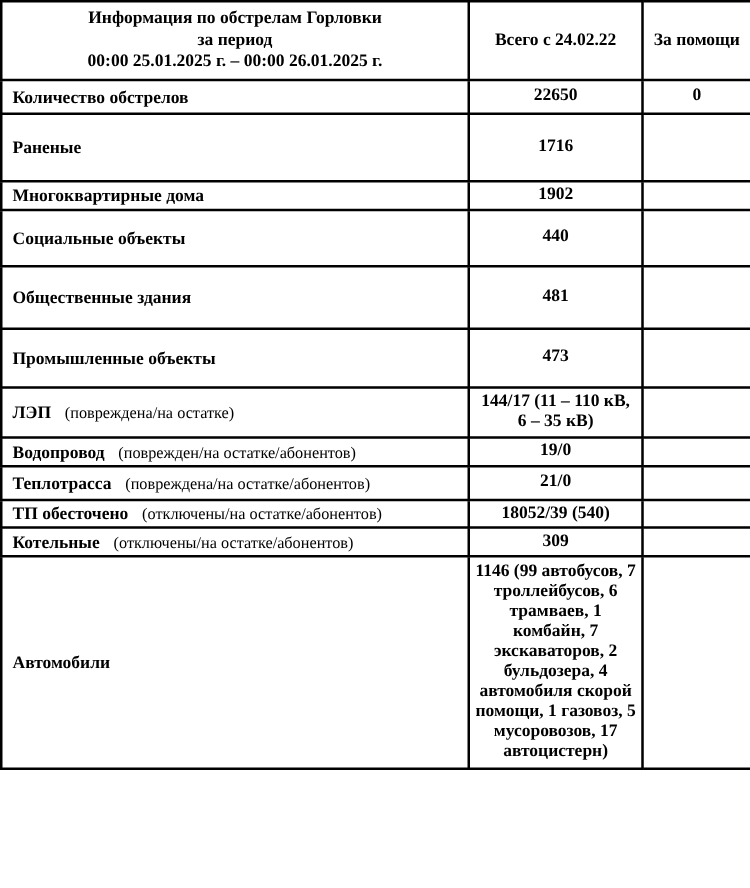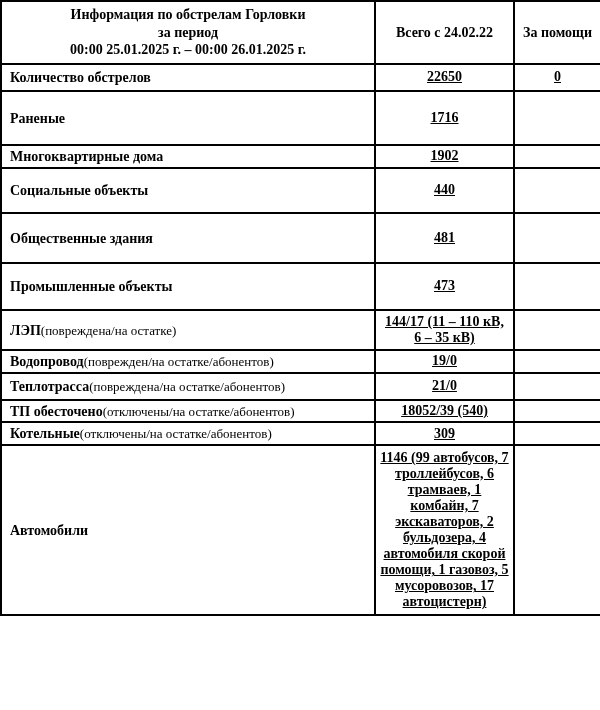--- a/index.html
+++ b/index.html
@@ -37,30 +37,29 @@
     padding: 2px 4px 0 8px;
     font-size: 14px;
     line-height: 1.2;
   }
   td.c-label .lbl {
     font-weight: bold;
   }
   td.c-label .note {
     font-weight: normal;
     font-size: 13px;
-    margin-left: 0;
+    margin-left: 11px;
   }
   td.c-val {
     text-align: center;
     font-weight: bold;
     font-size: 14px;
     white-space: pre-line;
     line-height: 1.15;
     padding: 2px 4px;
-    text-decoration: underline;
   }
 </style>
 </head>
 <body>
 
 <table class="shelling">
   <colgroup>
     <col style="width:374px">
     <col style="width:139px">
     <col style="width:87px">

